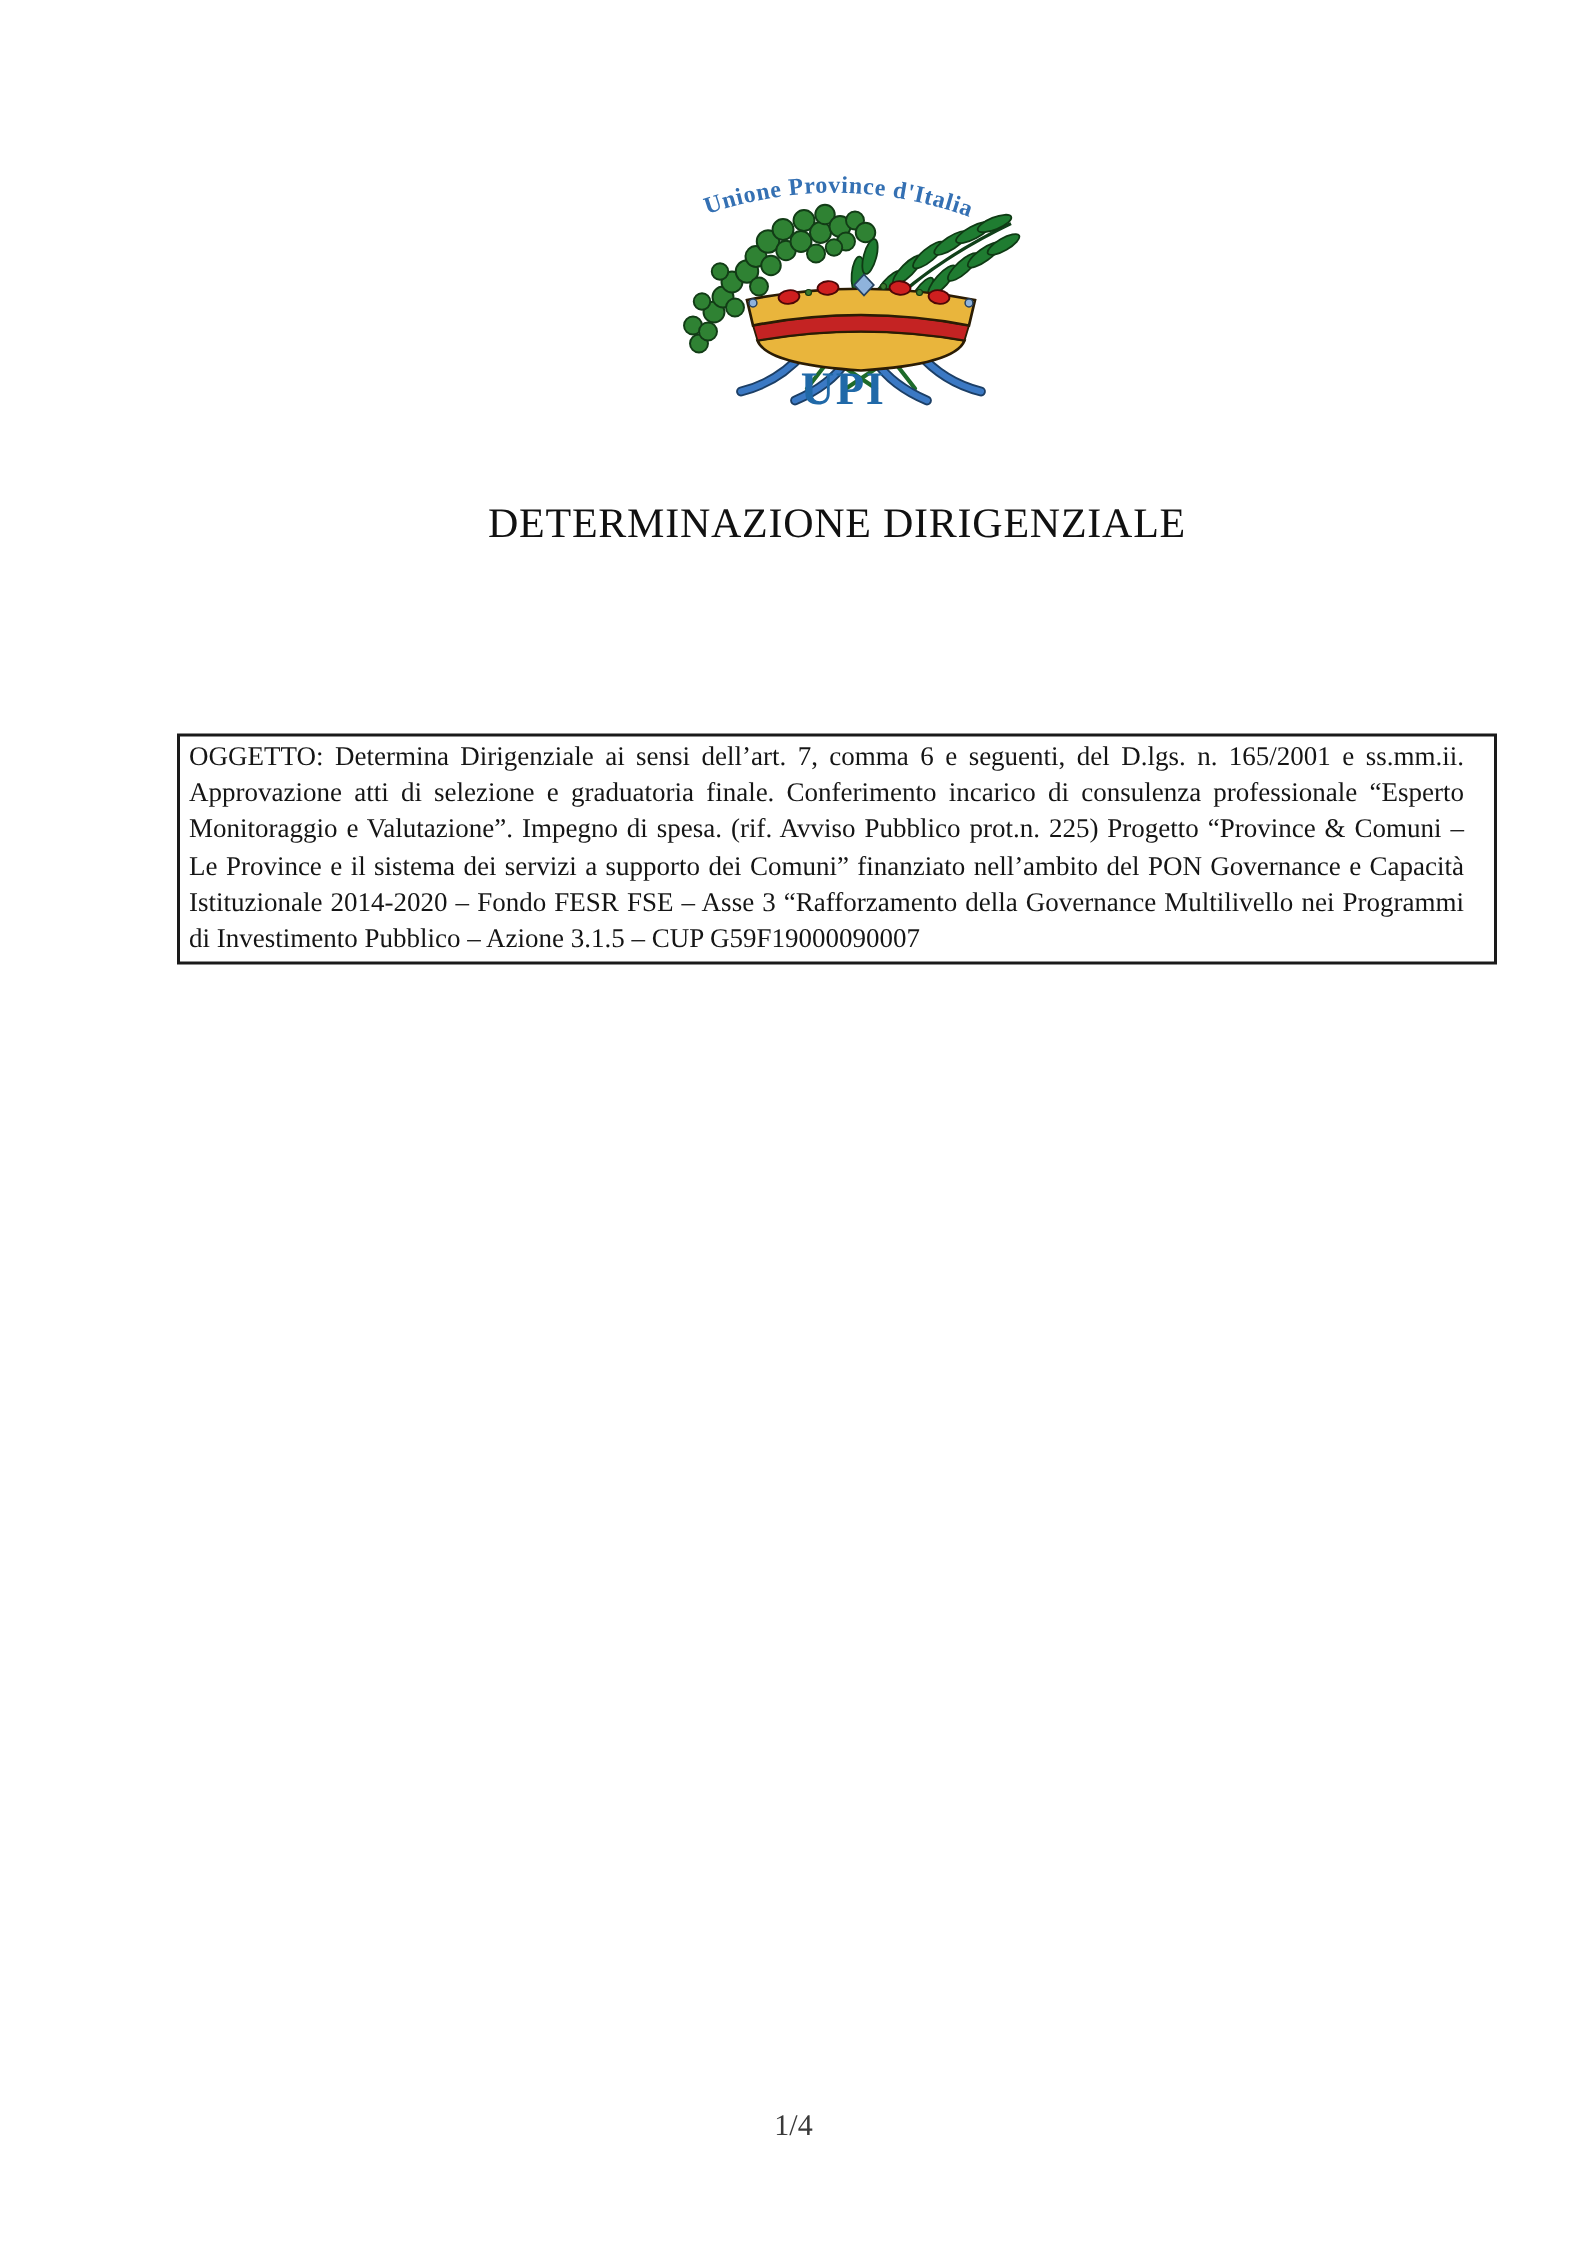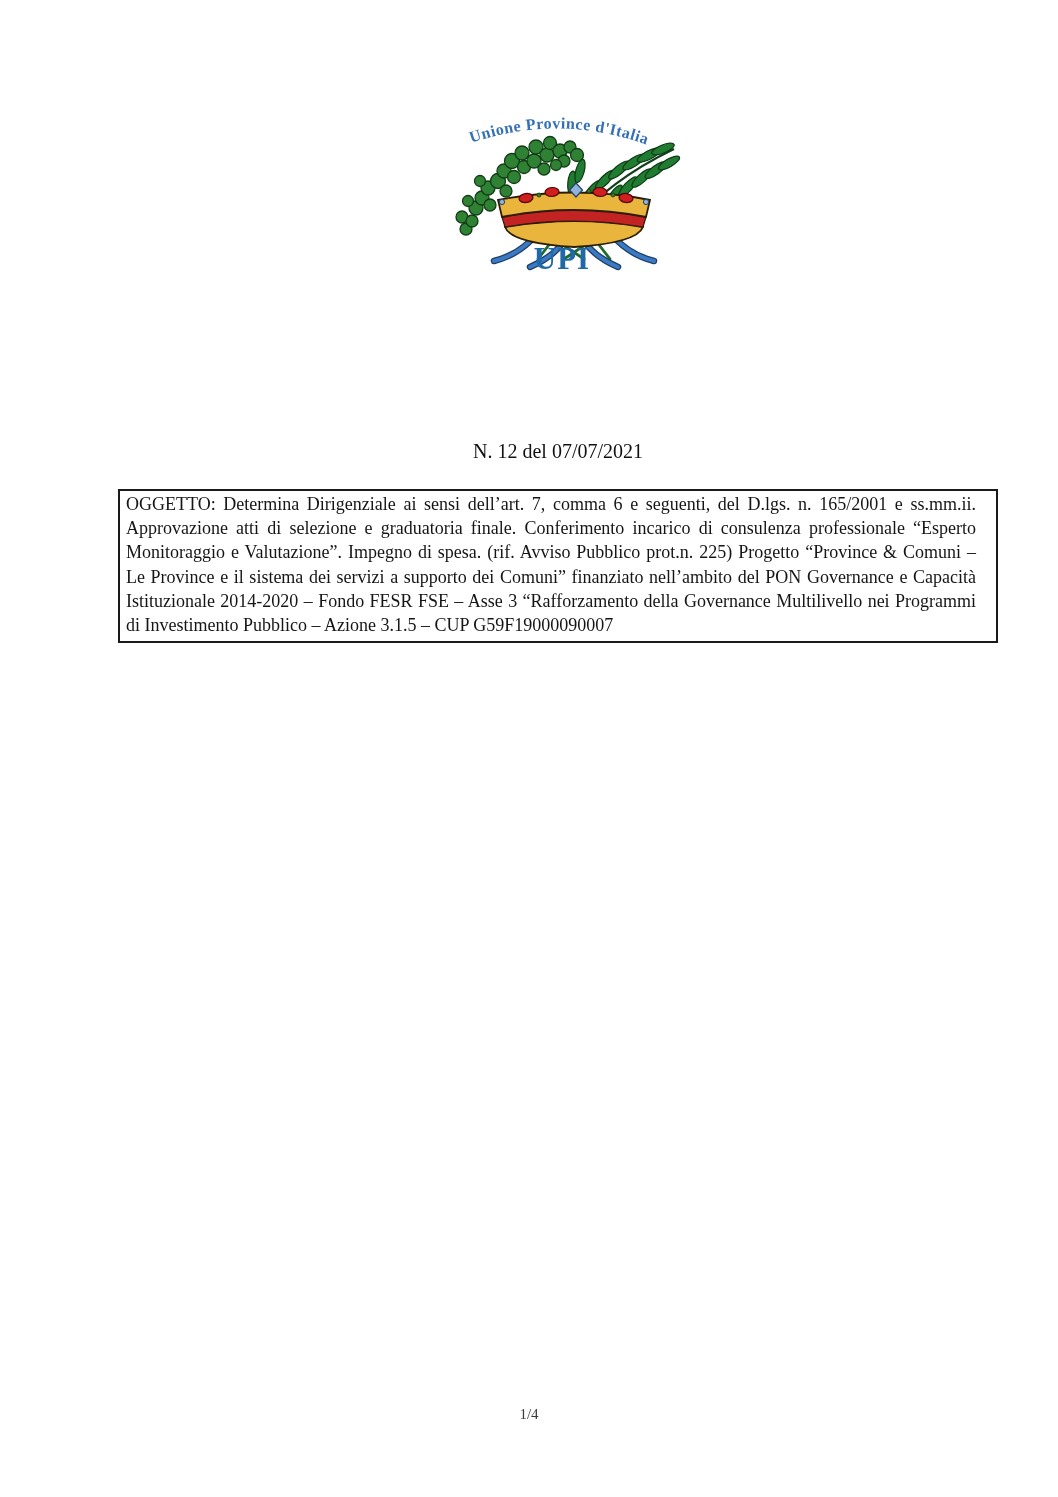--- a/index.html
+++ b/index.html
@@ -32,21 +32,21 @@
     position:absolute; left:118px; top:489px; width:880px;
     border:2px solid #1a1a1a;
     padding:1px 20px 4px 6px;
     font-size:18px; line-height:24.2px;
     text-align:justify;
     color:#151515;
   }
   .footer {
     position:absolute; left:0; top:1406px; width:1058px;
     text-align:center;
-    font-size:15px; color:#3a3a3a;
+    font-size:20px; color:#3a3a3a;
   }
   svg text, svg textPath { font-family:"Liberation Serif","DejaVu Serif",serif; }
 </style>
 </head>
 <body>
 
 <div class="page">
 
   <svg class="logo" viewBox="0 0 230 172" aria-hidden="true">
 
@@ -146,22 +146,22 @@
         <circle cx="137" cy="88" r="2" fill="#3b7a2e" stroke="#143a14" stroke-width="0.8"></circle>
         <circle cx="161" cy="92" r="2" fill="#3b7a2e" stroke="#143a14" stroke-width="0.8"></circle>
         <circle cx="50" cy="99" r="2.6" fill="#8fb3dc" stroke="#26415f" stroke-width="1"></circle>
         <circle cx="194" cy="99" r="2.6" fill="#8fb3dc" stroke="#26415f" stroke-width="1"></circle>
       </g>
     </g>
 
     <text x="110" y="166" text-anchor="middle" font-size="31" font-weight="bold" fill="#2069a8" letter-spacing="1">UPI</text>
   </svg>
 
+  <div class="doc-title">DETERMINAZIONE DIRIGENZIALE</div>
 
-  <div class="doc-number">N. 12 del 07/07/2021</div>
 
   <div class="subject-box">
     <span>OGGETTO: Determina Dirigenziale ai sensi dell’art. 7, comma 6 e seguenti, del D.lgs. n. 165/2001 e ss.mm.ii. Approvazione atti di selezione e graduatoria finale. Conferimento incarico di consulenza professionale “Esperto Monitoraggio e Valutazione”. Impegno di spesa. (rif. Avviso Pubblico prot.n. 225) Progetto “Province &amp; Comuni – Le Province e il sistema dei servizi a supporto dei Comuni” finanziato nell’ambito del PON Governance e Capacità Istituzionale 2014-2020 – Fondo FESR FSE – Asse 3 “Rafforzamento della Governance Multilivello nei Programmi di Investimento Pubblico – Azione 3.1.5 – CUP G59F19000090007</span>
   </div>
 
   <div class="footer">1/4</div>
 
 </div>
 
 </body></html>

